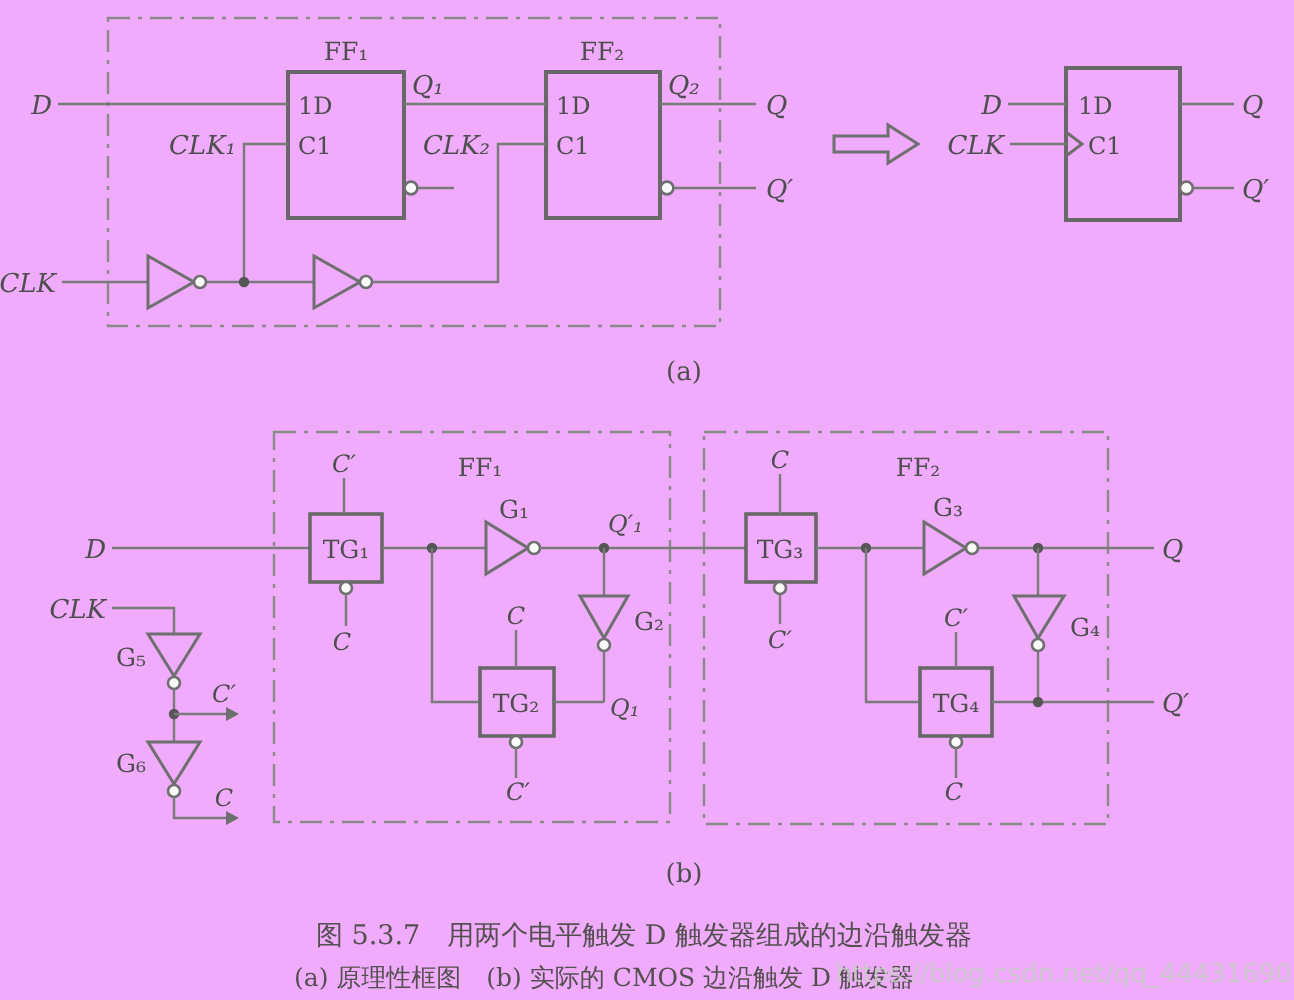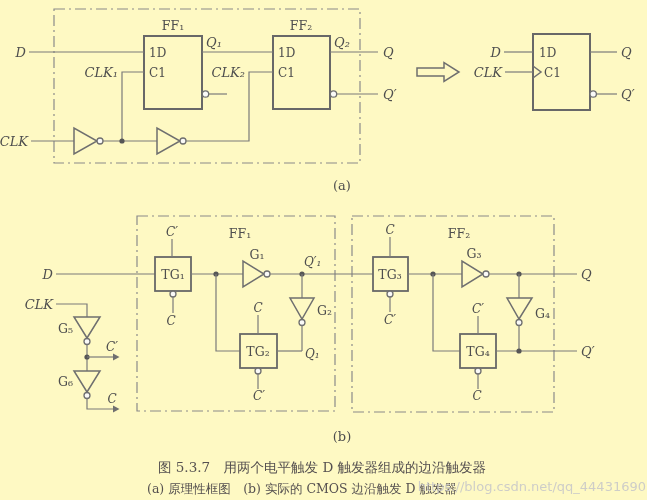--- a/index.html
+++ b/index.html
@@ -1,17 +1,17 @@
 <!DOCTYPE html>
 <html><head>
 <meta charset="utf-8">
 <style>
   html,body{margin:0;padding:0;}
   body{background:#ffffff;font-family:"DejaVu Serif",serif;}
-  .shot{position:relative;width:647px;height:500px;background:#fef9c3;overflow:hidden;}
+  .shot{position:relative;width:647px;height:500px;background:#f0abfc;overflow:hidden;}
   svg{display:block;}
   
   .wire{stroke:#7a7a7a;stroke-width:1.2;fill:none;stroke-linecap:butt;}
   .outline{stroke:#6f6f6f;stroke-width:1.5;fill:none;}
   .boxA{stroke:#686868;stroke-width:2;fill:none;}
   .boxTG{stroke:#686868;stroke-width:1.8;fill:none;}
   .dashdot{stroke:#8a8a8a;stroke-width:1.2;fill:none;stroke-dasharray:11 4 2 4;}
   .node{fill:#565656;stroke:none;}
   .bubble{fill:#fafaf8;stroke:#6f6f6f;stroke-width:1.3;}
   .ah{fill:#6f6f6f;stroke:none;}

